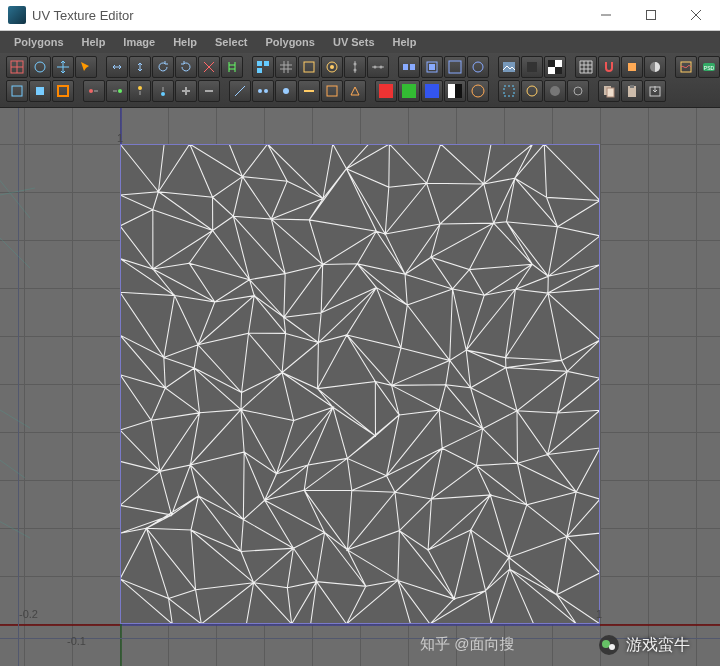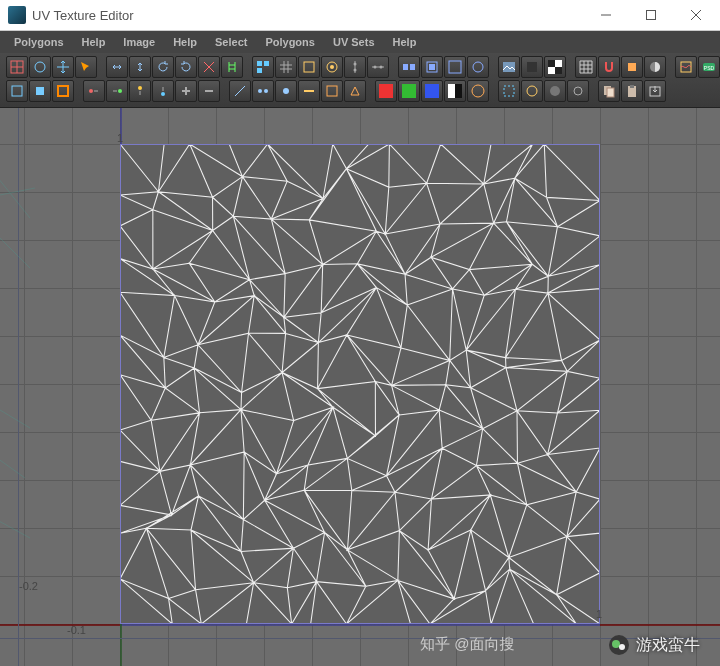--- a/index.html
+++ b/index.html
@@ -24,21 +24,21 @@
   .gline.v{width:1px;top:0;bottom:0;}
   .axis-tick{position:absolute;color:#454545;font-size:11px;}
   .uv-area{position:absolute;left:120px;top:36px;width:480px;height:480px;}
   .uv-bg{position:absolute;inset:0;background:#5f5f5f;}
   .uv-border{position:absolute;inset:0;border:1px solid #7a7ac8;}
   .mesh{position:absolute;inset:0;}
   .axis-x{position:absolute;left:0;right:0;height:2px;top:516px;background:linear-gradient(90deg,#6b0000 0,#6b0000 120px,#3a3a8c 120px,#3a3a8c 600px,#6b0000 600px);opacity:0.7;}
   .axis-y{position:absolute;top:0;bottom:0;width:2px;left:120px;background:linear-gradient(180deg,#3a3a8c 0,#3a3a8c 516px,#225522 516px);opacity:0.7;}
   .cross-h{position:absolute;left:0;right:0;height:1px;top:530px;background:#52586e;}
   .cross-v{position:absolute;top:0;bottom:0;width:1px;left:18px;background:#52586e;}
-  .watermark{position:absolute;right:20px;bottom:10px;color:#fff;font-size:16px;opacity:0.9;text-shadow:0 0 4px #000;display:flex;align-items:center;gap:6px;}
+  .watermark{position:absolute;right:30px;bottom:10px;color:#fff;font-size:16px;opacity:0.9;text-shadow:0 0 4px #000;display:flex;align-items:center;gap:6px;}
   .wm2{position:absolute;left:420px;bottom:12px;color:#ddd;font-size:15px;opacity:0.85;}
   .deco{position:absolute;pointer-events:none;opacity:0.25;}
   .deco line{stroke:#3fa89a;stroke-width:1;}
 </style>
 </head>
 <body>
 
 <div class="win">
 
   <div class="titlebar">
@@ -456,22 +456,22 @@
       <div class="uv-bg"></div>
       <svg class="mesh" viewBox="0 0 100 100" preserveAspectRatio="none">
         <g stroke="#eee" stroke-width="0.22" fill="none" id="mesh-g">
             <path d="M0,0 L9.19816071878343,0 L8.00704067665568,9.95192549901397 Z M0,0 L8.00704067665568,9.95192549901397 L0,10.621361735002512 Z M9.19816071878343,0 L14.517901221072556,0 L8.00704067665568,9.95192549901397 Z M14.517901221072556,0 L19.27985714108369,11.089856178164911 L8.00704067665568,9.95192549901397 Z M14.517901221072556,0 L22.750111103698146,0 L25.512534045032567,6.796351221799643 Z M14.517901221072556,0 L25.512534045032567,6.796351221799643 L19.27985714108369,11.089856178164911 Z M22.750111103698146,0 L30.74425109077613,0 L25.512534045032567,6.796351221799643 Z M30.74425109077613,0 L34.82890946146365,7.7420430491486805 L25.512534045032567,6.796351221799643 Z M30.74425109077613,0 L44.327872441338215,0 L42.30647942925559,11.354940288579503 Z M30.74425109077613,0 L42.30647942925559,11.354940288579503 L34.82890946146365,7.7420430491486805 Z M44.327872441338215,0 L51.82437113017022,0 L47.17901168721983,5.141027655000773 Z M44.327872441338215,0 L47.17901168721983,5.141027655000773 L42.30647942925559,11.354940288579503 Z M51.82437113017022,0 L56.120674386383904,0 L47.17901168721983,5.141027655000773 Z M56.120674386383904,0 L56.0017175299084,9.001190127378624 L47.17901168721983,5.141027655000773 Z M56.120674386383904,0 L66.81501218692657,0 L63.878572532261984,8.175168273049923 Z M56.120674386383904,0 L63.878572532261984,8.175168273049923 L56.0017175299084,9.001190127378624 Z M66.81501218692657,0 L77.29513942308768,0 L75.78753951861017,8.325032429087816 Z M66.81501218692657,0 L75.78753951861017,8.325032429087816 L63.878572532261984,8.175168273049923 Z M77.29513942308768,0 L85.97153924350036,0 L75.78753951861017,8.325032429087816 Z M85.97153924350036,0 L82.26970546491597,7.127794957931048 L75.78753951861017,8.325032429087816 Z M85.97153924350036,0 L88.39300395083106,0 L82.26970546491597,7.127794957931048 Z M88.39300395083106,0 L88.85509481897603,11.118477731427749 L82.26970546491597,7.127794957931048 Z M88.39300395083106,0 L100,0 L100,11.782840975348638 Z M88.39300395083106,0 L100,11.782840975348638 L88.85509481897603,11.118477731427749 Z M0,10.621361735002512 L8.00704067665568,9.95192549901397 L6.840897640572923,13.70124953928886 Z M0,10.621361735002512 L6.840897640572923,13.70124953928886 L0,17.06568786315089 Z M8.00704067665568,9.95192549901397 L19.27985714108369,11.089856178164911 L19.308847070805008,18.025073538394885 Z M8.00704067665568,9.95192549901397 L19.308847070805008,18.025073538394885 L6.840897640572923,13.70124953928886 Z M19.27985714108369,11.089856178164911 L25.512534045032567,6.796351221799643 L23.604706968562823,15.042061755105046 Z M19.27985714108369,11.089856178164911 L23.604706968562823,15.042061755105046 L19.308847070805008,18.025073538394885 Z M25.512534045032567,6.796351221799643 L34.82890946146365,7.7420430491486805 L31.52009025519631,15.640048400583204 Z M25.512534045032567,6.796351221799643 L31.52009025519631,15.640048400583204 L23.604706968562823,15.042061755105046 Z M34.82890946146365,7.7420430491486805 L42.30647942925559,11.354940288579503 L31.52009025519631,15.640048400583204 Z M42.30647942925559,11.354940288579503 L39.42342342405452,15.806401787881136 L31.52009025519631,15.640048400583204 Z M42.30647942925559,11.354940288579503 L47.17901168721983,5.141027655000773 L39.42342342405452,15.806401787881136 Z M47.17901168721983,5.141027655000773 L53.409874127204034,18.162242794796988 L39.42342342405452,15.806401787881136 Z M47.17901168721983,5.141027655000773 L56.0017175299084,9.001190127378624 L55.26311285806636,18.74305874265466 Z M47.17901168721983,5.141027655000773 L55.26311285806636,18.74305874265466 L53.409874127204034,18.162242794796988 Z M56.0017175299084,9.001190127378624 L63.878572532261984,8.175168273049923 L55.26311285806636,18.74305874265466 Z M63.878572532261984,8.175168273049923 L66.68314981982317,16.653585633752904 L55.26311285806636,18.74305874265466 Z M63.878572532261984,8.175168273049923 L75.78753951861017,8.325032429087816 L66.68314981982317,16.653585633752904 Z M75.78753951861017,8.325032429087816 L77.83568596171972,16.482165298535314 L66.68314981982317,16.653585633752904 Z M75.78753951861017,8.325032429087816 L82.26970546491597,7.127794957931048 L77.83568596171972,16.482165298535314 Z M82.26970546491597,7.127794957931048 L80.50956790137329,16.206443118748815 L77.83568596171972,16.482165298535314 Z M82.26970546491597,7.127794957931048 L88.85509481897603,11.118477731427749 L91.13804887694883,17.23344788796991 Z M82.26970546491597,7.127794957931048 L91.13804887694883,17.23344788796991 L80.50956790137329,16.206443118748815 Z M88.85509481897603,11.118477731427749 L100,11.782840975348638 L91.13804887694883,17.23344788796991 Z M100,11.782840975348638 L100,19.134762143964203 L91.13804887694883,17.23344788796991 Z M0,17.06568786315089 L6.840897640572923,13.70124953928886 L6.848103649293382,26.030152376064507 Z M0,17.06568786315089 L6.848103649293382,26.030152376064507 L0,23.87512689367486 Z M6.840897640572923,13.70124953928886 L19.308847070805008,18.025073538394885 L6.848103649293382,26.030152376064507 Z M19.308847070805008,18.025073538394885 L14.43325414203506,24.8481669141529 L6.848103649293382,26.030152376064507 Z M19.308847070805008,18.025073538394885 L23.604706968562823,15.042061755105046 L26.98842710714962,28.26290043096924 Z M19.308847070805008,18.025073538394885 L26.98842710714962,28.26290043096924 L14.43325414203506,24.8481669141529 Z M23.604706968562823,15.042061755105046 L31.52009025519631,15.640048400583204 L34.41167087047991,26.98842710714962 Z M23.604706968562823,15.042061755105046 L34.41167087047991,26.98842710714962 L26.98842710714962,28.26290043096924 Z M31.52009025519631,15.640048400583204 L39.42342342405452,15.806401787881136 L42.233447887969916,25.101998769452848 Z M31.52009025519631,15.640048400583204 L42.233447887969916,25.101998769452848 L34.41167087047991,26.98842710714962 Z M39.42342342405452,15.806401787881136 L53.409874127204034,18.162242794796988 L42.233447887969916,25.101998769452848 Z M53.409874127204034,18.162242794796988 L49.449115258221354,24.9618847921206 L42.233447887969916,25.101998769452848 Z M53.409874127204034,18.162242794796988 L55.26311285806636,18.74305874265466 L59.38256243454574,27.1285767445861 Z M53.409874127204034,18.162242794796988 L59.38256243454574,27.1285767445861 L49.449115258221354,24.9618847921206 Z M55.26311285806636,18.74305874265466 L66.68314981982317,16.653585633752904 L59.38256243454574,27.1285767445861 Z M66.68314981982317,16.653585633752904 L64.79615338073532,23.603889895184693 L59.38256243454574,27.1285767445861 Z M66.68314981982317,16.653585633752904 L77.83568596171972,16.482165298535314 L64.79615338073532,23.603889895184693 Z M77.83568596171972,16.482165298535314 L72.78595561836414,26.164923627555254 L64.79615338073532,23.603889895184693 Z M77.83568596171972,16.482165298535314 L80.50956790137329,16.206443118748815 L85.89213850322571,25.05867514444799 Z M77.83568596171972,16.482165298535314 L85.89213850322571,25.05867514444799 L72.78595561836414,26.164923627555254 Z M80.50956790137329,16.206443118748815 L91.13804887694883,17.23344788796991 L89.22087737425468,27.56486927513106 Z M80.50956790137329,16.206443118748815 L89.22087737425468,27.56486927513106 L85.89213850322571,25.05867514444799 Z M91.13804887694883,17.23344788796991 L100,19.134762143964203 L89.22087737425468,27.56486927513106 Z M100,19.134762143964203 L100,25.14834552025991 L89.22087737425468,27.56486927513106 Z M0,23.87512689367486 L6.848103649293382,26.030152376064507 L11.354940288579503,31.57048552971476 Z M0,23.87512689367486 L11.354940288579503,31.57048552971476 L0,30.899063983902423 Z M6.848103649293382,26.030152376064507 L14.43325414203506,24.8481669141529 L19.75015359334308,32.91486516380185 Z M6.848103649293382,26.030152376064507 L19.75015359334308,32.91486516380185 L11.354940288579503,31.57048552971476 Z M14.43325414203506,24.8481669141529 L26.98842710714962,28.26290043096924 L19.75015359334308,32.91486516380185 Z M26.98842710714962,28.26290043096924 L27.95500958402772,31.601419863662912 L19.75015359334308,32.91486516380185 Z M26.98842710714962,28.26290043096924 L34.41167087047991,26.98842710714962 L34.1482977040949,36.0960293896422 Z M26.98842710714962,28.26290043096924 L34.1482977040949,36.0960293896422 L27.95500958402772,31.601419863662912 Z M34.41167087047991,26.98842710714962 L42.233447887969916,25.101998769452848 L34.1482977040949,36.0960293896422 Z M42.233447887969916,25.101998769452848 L41.91063556213685,35.15770446350355 L34.1482977040949,36.0960293896422 Z M42.233447887969916,25.101998769452848 L49.449115258221354,24.9618847921206 L41.91063556213685,35.15770446350355 Z M49.449115258221354,24.9618847921206 L53.422864408839814,29.914808604825637 L41.91063556213685,35.15770446350355 Z M49.449115258221354,24.9618847921206 L59.38256243454574,27.1285767445861 L59.844647923548415,33.53676755931458 Z M49.449115258221354,24.9618847921206 L59.844647923548415,33.53676755931458 L53.422864408839814,29.914808604825637 Z M59.38256243454574,27.1285767445861 L64.79615338073532,23.603889895184693 L69.28103138621614,30.191873016559228 Z M59.38256243454574,27.1285767445861 L69.28103138621614,30.191873016559228 L59.844647923548415,33.53676755931458 Z M64.79615338073532,23.603889895184693 L72.78595561836414,26.164923627555254 L69.28103138621614,30.191873016559228 Z M72.78595561836414,26.164923627555254 L75.88425248161184,31.505410714635516 L69.28103138621614,30.191873016559228 Z M72.78595561836414,26.164923627555254 L85.89213850322571,25.05867514444799 L75.88425248161184,31.505410714635516 Z M85.89213850322571,25.05867514444799 L82.38593216145213,30.26311285806635 L75.88425248161184,31.505410714635516 Z M85.89213850322571,25.05867514444799 L89.22087737425468,27.56486927513106 L82.38593216145213,30.26311285806635 Z M89.22087737425468,27.56486927513106 L89.14999911339206,31.057372031296453 L82.38593216145213,30.26311285806635 Z M89.22087737425468,27.56486927513106 L100,25.14834552025991 L89.14999911339206,31.057372031296453 Z M100,25.14834552025991 L100,30.135290483185898 L89.14999911339206,31.057372031296453 Z M0,30.899063983902423 L11.354940288579503,31.57048552971476 L9.130868833356846,44.45435752119299 Z M0,30.899063983902423 L9.130868833356846,44.45435752119299 L0,39.81659262514374 Z M11.354940288579503,31.57048552971476 L19.75015359334308,32.91486516380185 L16.248198497135185,41.823192290829 Z M11.354940288579503,31.57048552971476 L16.248198497135185,41.823192290829 L9.130868833356846,44.45435752119299 Z M19.75015359334308,32.91486516380185 L27.95500958402772,31.601419863662912 L16.248198497135185,41.823192290829 Z M27.95500958402772,31.601419863662912 L26.773506298815846,39.42342342405452 L16.248198497135185,41.823192290829 Z M27.95500958402772,31.601419863662912 L34.1482977040949,36.0960293896422 L34.49825696088858,39.45514727479228 Z M27.95500958402772,31.601419863662912 L34.49825696088858,39.45514727479228 L26.773506298815846,39.42342342405452 Z M34.1482977040949,36.0960293896422 L41.91063556213685,35.15770446350355 L41.327511144840784,41.36020367223925 Z M34.1482977040949,36.0960293896422 L41.327511144840784,41.36020367223925 L34.49825696088858,39.45514727479228 Z M41.91063556213685,35.15770446350355 L53.422864408839814,29.914808604825637 L41.327511144840784,41.36020367223925 Z M53.422864408839814,29.914808604825637 L47.25730261022818,39.78104066037183 L41.327511144840784,41.36020367223925 Z M53.422864408839814,29.914808604825637 L59.844647923548415,33.53676755931458 L58.53150632517721,42.48659601489878 Z M53.422864408839814,29.914808604825637 L58.53150632517721,42.48659601489878 L47.25730261022818,39.78104066037183 Z M59.844647923548415,33.53676755931458 L69.28103138621614,30.191873016559228 L68.68503869465535,45.089531075506486 Z M59.844647923548415,33.53676755931458 L68.68503869465535,45.089531075506486 L58.53150632517721,42.48659601489878 Z M69.28103138621614,30.191873016559228 L75.88425248161184,31.505410714635516 L72.12862646395843,42.93907459898985 Z M69.28103138621614,30.191873016559228 L72.12862646395843,42.93907459898985 L68.68503869465535,45.089531075506486 Z M75.88425248161184,31.505410714635516 L82.38593216145213,30.26311285806635 L72.12862646395843,42.93907459898985 Z M82.38593216145213,30.26311285806635 L80.31943263835396,44.50720862060341 L72.12862646395843,42.93907459898985 Z M82.38593216145213,30.26311285806635 L89.14999911339206,31.057372031296453 L80.31943263835396,44.50720862060341 Z M89.14999911339206,31.057372031296453 L91.99303942963766,45.09675407748789 L80.31943263835396,44.50720862060341 Z M89.14999911339206,31.057372031296453 L100,30.135290483185898 L100,40.84672208674844 Z M89.14999911339206,31.057372031296453 L100,40.84672208674844 L91.99303942963766,45.09675407748789 Z M0,39.81659262514374 L9.130868833356846,44.45435752119299 L9.436268329827119,50.81496437076157 Z M0,39.81659262514374 L9.436268329827119,50.81496437076157 L0,48.05170672938709 Z M9.130868833356846,44.45435752119299 L16.248198497135185,41.823192290829 L15.46112829126438,46.67445625650089 Z M9.130868833356846,44.45435752119299 L15.46112829126438,46.67445625650089 L9.436268329827119,50.81496437076157 Z M16.248198497135185,41.823192290829 L26.773506298815846,39.42342342405452 L25.326759584454066,51.78308694182124 Z M16.248198497135185,41.823192290829 L25.326759584454066,51.78308694182124 L15.46112829126438,46.67445625650089 Z M26.773506298815846,39.42342342405452 L34.49825696088858,39.45514727479228 L33.76613220278166,47.60671693277072 Z M26.773506298815846,39.42342342405452 L33.76613220278166,47.60671693277072 L25.326759584454066,51.78308694182124 Z M34.49825696088858,39.45514727479228 L41.327511144840784,41.36020367223925 L33.76613220278166,47.60671693277072 Z M41.327511144840784,41.36020367223925 L41.164429578687006,50.959045900966885 L33.76613220278166,47.60671693277072 Z M41.327511144840784,41.36020367223925 L47.25730261022818,39.78104066037183 L41.164429578687006,50.959045900966885 Z M47.25730261022818,39.78104066037183 L53.1940474425428,49.497762912020335 L41.164429578687006,50.959045900966885 Z M47.25730261022818,39.78104066037183 L58.53150632517721,42.48659601489878 L56.5836406450447,50.283747015201016 Z M47.25730261022818,39.78104066037183 L56.5836406450447,50.283747015201016 L53.1940474425428,49.497762912020335 Z M58.53150632517721,42.48659601489878 L68.68503869465535,45.089531075506486 L56.5836406450447,50.283747015201016 Z M68.68503869465535,45.089531075506486 L67.86891382374475,50.176385316380674 L56.5836406450447,50.283747015201016 Z M68.68503869465535,45.089531075506486 L72.12862646395843,42.93907459898985 L73.0434231548088,50.787539518610174 Z M68.68503869465535,45.089531075506486 L73.0434231548088,50.787539518610174 L67.86891382374475,50.176385316380674 Z M72.12862646395843,42.93907459898985 L80.31943263835396,44.50720862060341 L80.40166660470763,46.596247464212865 Z M72.12862646395843,42.93907459898985 L80.40166660470763,46.596247464212865 L73.0434231548088,50.787539518610174 Z M80.31943263835396,44.50720862060341 L91.99303942963766,45.09675407748789 L80.40166660470763,46.596247464212865 Z M91.99303942963766,45.09675407748789 L93.17669413810015,47.35819103481481 L80.40166660470763,46.596247464212865 Z M91.99303942963766,45.09675407748789 L100,40.84672208674844 L93.17669413810015,47.35819103481481 Z M100,40.84672208674844 L100,48.806426007769915 L93.17669413810015,47.35819103481481 Z M0,48.05170672938709 L9.436268329827119,50.81496437076157 L6.483259291810402,57.54918484635103 Z M0,48.05170672938709 L6.483259291810402,57.54918484635103 L0,59.58844670755783 Z M9.436268329827119,50.81496437076157 L15.46112829126438,46.67445625650089 L16.568658431588723,56.0017175299084 Z M9.436268329827119,50.81496437076157 L16.568658431588723,56.0017175299084 L6.483259291810402,57.54918484635103 Z M15.46112829126438,46.67445625650089 L25.326759584454066,51.78308694182124 L25.203434225981255,55.33631852151424 Z M15.46112829126438,46.67445625650089 L25.203434225981255,55.33631852151424 L16.568658431588723,56.0017175299084 Z M25.326759584454066,51.78308694182124 L33.76613220278166,47.60671693277072 L25.203434225981255,55.33631852151424 Z M33.76613220278166,47.60671693277072 L36.17891339392857,57.61260044288732 L25.203434225981255,55.33631852151424 Z M33.76613220278166,47.60671693277072 L41.164429578687006,50.959045900966885 L44.36819871937102,54.84417428022592 Z M33.76613220278166,47.60671693277072 L44.36819871937102,54.84417428022592 L36.17891339392857,57.61260044288732 Z M41.164429578687006,50.959045900966885 L53.1940474425428,49.497762912020335 L53.224069683529706,60.80021441671155 Z M41.164429578687006,50.959045900966885 L53.224069683529706,60.80021441671155 L44.36819871937102,54.84417428022592 Z M53.1940474425428,49.497762912020335 L56.5836406450447,50.283747015201016 L58.15173467680696,56.462820047402 Z M53.1940474425428,49.497762912020335 L58.15173467680696,56.462820047402 L53.224069683529706,60.80021441671155 Z M56.5836406450447,50.283747015201016 L67.86891382374475,50.176385316380674 L66.49028939791211,55.43002857901532 Z M56.5836406450447,50.283747015201016 L66.49028939791211,55.43002857901532 L58.15173467680696,56.462820047402 Z M67.86891382374475,50.176385316380674 L73.0434231548088,50.787539518610174 L75.56061034212871,59.294191541427914 Z M67.86891382374475,50.176385316380674 L75.56061034212871,59.294191541427914 L66.49028939791211,55.43002857901532 Z M73.0434231548088,50.787539518610174 L80.40166660470763,46.596247464212865 L82.70919320307743,55.589555803078234 Z M73.0434231548088,50.787539518610174 L82.70919320307743,55.589555803078234 L75.56061034212871,59.294191541427914 Z M80.40166660470763,46.596247464212865 L93.17669413810015,47.35819103481481 L82.70919320307743,55.589555803078234 Z M93.17669413810015,47.35819103481481 L91.14493225459287,56.03794234710343 L82.70919320307743,55.589555803078234 Z M93.17669413810015,47.35819103481481 L100,48.806426007769915 L91.14493225459287,56.03794234710343 Z M100,48.806426007769915 L100,55.46195979729176 L91.14493225459287,56.03794234710343 Z M0,59.58844670755783 L6.483259291810402,57.54918484635103 L8.320252300419572,68.20529874028821 Z M0,59.58844670755783 L8.320252300419572,68.20529874028821 L0,66.11578192488801 Z M6.483259291810402,57.54918484635103 L16.568658431588723,56.0017175299084 L8.320252300419572,68.20529874028821 Z M16.568658431588723,56.0017175299084 L14.665250166820137,66.8636817462299 L8.320252300419572,68.20529874028821 Z M16.568658431588723,56.0017175299084 L25.203434225981255,55.33631852151424 L14.665250166820137,66.8636817462299 Z M25.203434225981255,55.33631852151424 L25.865881267810437,64.17046380297384 L14.665250166820137,66.8636817462299 Z M25.203434225981255,55.33631852151424 L36.17891339392857,57.61260044288732 L32.61260044288731,68.69524666375 Z M25.203434225981255,55.33631852151424 L32.61260044288731,68.69524666375 L25.865881267810437,64.17046380297384 Z M36.17891339392857,57.61260044288732 L44.36819871937102,54.84417428022592 L32.61260044288731,68.69524666375 Z M44.36819871937102,54.84417428022592 L39.16245138419133,66.86483965851053 L32.61260044288731,68.69524666375 Z M44.36819871937102,54.84417428022592 L53.224069683529706,60.80021441671155 L47.35819103481481,65.49518568555655 Z M44.36819871937102,54.84417428022592 L47.35819103481481,65.49518568555655 L39.16245138419133,66.86483965851053 Z M53.224069683529706,60.80021441671155 L58.15173467680696,56.462820047402 L47.35819103481481,65.49518568555655 Z M58.15173467680696,56.462820047402 L55.531295622199956,69.09806804905807 L47.35819103481481,65.49518568555655 Z M58.15173467680696,56.462820047402 L66.49028939791211,55.43002857901532 L55.531295622199956,69.09806804905807 Z M66.49028939791211,55.43002857901532 L67.11702020383896,63.39300395083106 L55.531295622199956,69.09806804905807 Z M66.49028939791211,55.43002857901532 L75.56061034212871,59.294191541427914 L67.11702020383896,63.39300395083106 Z M75.56061034212871,59.294191541427914 L74.25315860081582,66.99548200335144 L67.11702020383896,63.39300395083106 Z M75.56061034212871,59.294191541427914 L82.70919320307743,55.589555803078234 L82.80573361096603,66.49028939791211 Z M75.56061034212871,59.294191541427914 L82.80573361096603,66.49028939791211 L74.25315860081582,66.99548200335144 Z M82.70919320307743,55.589555803078234 L91.14493225459287,56.03794234710343 L89.07487912320235,64.69762755465936 Z M82.70919320307743,55.589555803078234 L89.07487912320235,64.69762755465936 L82.80573361096603,66.49028939791211 Z M91.14493225459287,56.03794234710343 L100,55.46195979729176 L89.07487912320235,64.69762755465936 Z M100,55.46195979729176 L100,63.35086101662833 L89.07487912320235,64.69762755465936 Z M0,66.11578192488801 L8.320252300419572,68.20529874028821 L0,75.28185251987816 Z M8.320252300419572,68.20529874028821 L10.74016367738962,77.29513942308768 L0,75.28185251987816 Z M8.320252300419572,68.20529874028821 L14.665250166820137,66.8636817462299 L10.74016367738962,77.29513942308768 Z M14.665250166820137,66.8636817462299 L16.360203672239244,73.31867082874646 L10.74016367738962,77.29513942308768 Z M14.665250166820137,66.8636817462299 L25.865881267810437,64.17046380297384 L25.699973596600103,78.2240696835297 Z M14.665250166820137,66.8636817462299 L25.699973596600103,78.2240696835297 L16.360203672239244,73.31867082874646 Z M25.865881267810437,64.17046380297384 L32.61260044288731,68.69524666375 L30.135290483185898,74.2155816616696 Z M25.865881267810437,64.17046380297384 L30.135290483185898,74.2155816616696 L25.699973596600103,78.2240696835297 Z M32.61260044288731,68.69524666375 L39.16245138419133,66.86483965851053 L30.135290483185898,74.2155816616696 Z M39.16245138419133,66.86483965851053 L38.37918667457045,72.11962620528357 L30.135290483185898,74.2155816616696 Z M39.16245138419133,66.86483965851053 L47.35819103481481,65.49518568555655 L38.37918667457045,72.11962620528357 Z M47.35819103481481,65.49518568555655 L48.28860440597282,72.17623456803994 L38.37918667457045,72.11962620528357 Z M47.35819103481481,65.49518568555655 L55.531295622199956,69.09806804905807 L48.28860440597282,72.17623456803994 Z M55.531295622199956,69.09806804905807 L57.28756407899922,72.55826453178088 L48.28860440597282,72.17623456803994 Z M55.531295622199956,69.09806804905807 L67.11702020383896,63.39300395083106 L57.28756407899922,72.55826453178088 Z M67.11702020383896,63.39300395083106 L64.89430065832553,73.95423074566588 L57.28756407899922,72.55826453178088 Z M67.11702020383896,63.39300395083106 L74.25315860081582,66.99548200335144 L64.89430065832553,73.95423074566588 Z M74.25315860081582,66.99548200335144 L77.15429169854906,73.12602626162516 L64.89430065832553,73.95423074566588 Z M74.25315860081582,66.99548200335144 L82.80573361096603,66.49028939791211 L84.74561898445731,75.17020056952992 Z M74.25315860081582,66.99548200335144 L84.74561898445731,75.17020056952992 L77.15429169854906,73.12602626162516 Z M82.80573361096603,66.49028939791211 L89.07487912320235,64.69762755465936 L95.04252362273442,72.4833324467254 Z M82.80573361096603,66.49028939791211 L95.04252362273442,72.4833324467254 L84.74561898445731,75.17020056952992 Z M89.07487912320235,64.69762755465936 L100,63.35086101662833 L95.04252362273442,72.4833324467254 Z M100,63.35086101662833 L100,73.9910495699769 L95.04252362273442,72.4833324467254 Z M0,75.28185251987816 L10.74016367738962,77.29513942308768 L0,81.09955701212706 Z M10.74016367738962,77.29513942308768 L5.515783022881994,80.04585334123712 L0,81.09955701212706 Z M10.74016367738962,77.29513942308768 L16.360203672239244,73.31867082874646 L5.515783022881994,80.04585334123712 Z M16.360203672239244,73.31867082874646 L14.79604041668123,80.41191706306594 L5.515783022881994,80.04585334123712 Z M16.360203672239244,73.31867082874646 L25.699973596600103,78.2240696835297 L25.197015079563243,84.88377035396238 Z M16.360203672239244,73.31867082874646 L25.197015079563243,84.88377035396238 L14.79604041668123,80.41191706306594 Z M25.699973596600103,78.2240696835297 L30.135290483185898,74.2155816616696 L36.134084956261475,84.21758581494518 Z M25.699973596600103,78.2240696835297 L36.134084956261475,84.21758581494518 L25.197015079563243,84.88377035396238 Z M30.135290483185898,74.2155816616696 L38.37918667457045,72.11962620528357 L42.62752487476125,80.9339723347924 Z M30.135290483185898,74.2155816616696 L42.62752487476125,80.9339723347924 L36.134084956261475,84.21758581494518 Z M38.37918667457045,72.11962620528357 L48.28860440597282,72.17623456803994 L47.39099575524415,84.54724605358783 Z M38.37918667457045,72.11962620528357 L47.39099575524415,84.54724605358783 L42.62752487476125,80.9339723347924 Z M48.28860440597282,72.17623456803994 L57.28756407899922,72.55826453178088 L47.39099575524415,84.54724605358783 Z M57.28756407899922,72.55826453178088 L58.205365289305824,80.53829091726433 L47.39099575524415,84.54724605358783 Z M57.28756407899922,72.55826453178088 L64.89430065832553,73.95423074566588 L58.205365289305824,80.53829091726433 Z M64.89430065832553,73.95423074566588 L64.18730574756219,84.58880241737293 L58.205365289305824,80.53829091726433 Z M64.89430065832553,73.95423074566588 L77.15429169854906,73.12602626162516 L64.18730574756219,84.58880241737293 Z M77.15429169854906,73.12602626162516 L73.09331413567861,80.40166660470763 L64.18730574756219,84.58880241737293 Z M77.15429169854906,73.12602626162516 L84.74561898445731,75.17020056952992 L81.00329682478,86.14927904450937 Z M77.15429169854906,73.12602626162516 L81.00329682478,86.14927904450937 L73.09331413567861,80.40166660470763 Z M84.74561898445731,75.17020056952992 L95.04252362273442,72.4833324467254 L93.09471991918568,81.79453133354522 Z M84.74561898445731,75.17020056952992 L93.09471991918568,81.79453133354522 L81.00329682478,86.14927904450937 Z M95.04252362273442,72.4833324467254 L100,73.9910495699769 L93.09471991918568,81.79453133354522 Z M100,73.9910495699769 L100,81.07191135650405 L93.09471991918568,81.79453133354522 Z M0,81.09955701212706 L5.515783022881994,80.04585334123712 L0,90.60130472141887 Z M5.515783022881994,80.04585334123712 L10.11642027515457,94.66607912086207 L0,90.60130472141887 Z M5.515783022881994,80.04585334123712 L14.79604041668123,80.41191706306594 L15.743125611235577,92.86891382374475 Z M5.515783022881994,80.04585334123712 L15.743125611235577,92.86891382374475 L10.11642027515457,94.66607912086207 Z M14.79604041668123,80.41191706306594 L25.197015079563243,84.88377035396238 L27.840541953936736,91.3964548056671 Z M14.79604041668123,80.41191706306594 L27.840541953936736,91.3964548056671 L15.743125611235577,92.86891382374475 Z M25.197015079563243,84.88377035396238 L36.134084956261475,84.21758581494518 L27.840541953936736,91.3964548056671 Z M36.134084956261475,84.21758581494518 L34.85831604929423,92.42776185721655 L27.840541953936736,91.3964548056671 Z M36.134084956261475,84.21758581494518 L42.62752487476125,80.9339723347924 L40.944423418141625,91.1692272468205 Z M36.134084956261475,84.21758581494518 L40.944423418141625,91.1692272468205 L34.85831604929423,92.42776185721655 Z M42.62752487476125,80.9339723347924 L47.39099575524415,84.54724605358783 L51.213912720254484,92.14201020341616 Z M42.62752487476125,80.9339723347924 L51.213912720254484,92.14201020341616 L40.944423418141625,91.1692272468205 Z M47.39099575524415,84.54724605358783 L58.205365289305824,80.53829091726433 L57.88471441342457,90.91982526748248 Z M47.39099575524415,84.54724605358783 L57.88471441342457,90.91982526748248 L51.213912720254484,92.14201020341616 Z M58.205365289305824,80.53829091726433 L64.18730574756219,84.58880241737293 L69.60533833934883,94.75707099495654 Z M58.205365289305824,80.53829091726433 L69.60533833934883,94.75707099495654 L57.88471441342457,90.91982526748248 Z M64.18730574756219,84.58880241737293 L73.09331413567861,80.40166660470763 L69.60533833934883,94.75707099495654 Z M73.09331413567861,80.40166660470763 L76.16179639395341,93.06757148686907 L69.60533833934883,94.75707099495654 Z M73.09331413567861,80.40166660470763 L81.00329682478,86.14927904450937 L76.16179639395341,93.06757148686907 Z M81.00329682478,86.14927904450937 L81.19091199308545,88.56100170450978 L76.16179639395341,93.06757148686907 Z M81.00329682478,86.14927904450937 L93.09471991918568,81.79453133354522 L90.96664813146177,93.89680147331333 Z M81.00329682478,86.14927904450937 L90.96664813146177,93.89680147331333 L81.19091199308545,88.56100170450978 Z M93.09471991918568,81.79453133354522 L100,81.07191135650405 L100,89.33663015811331 Z M93.09471991918568,81.79453133354522 L100,89.33663015811331 L90.96664813146177,93.89680147331333 Z M0,90.60130472141887 L10.11642027515457,94.66607912086207 L10.898202608464391,100 Z M0,90.60130472141887 L10.898202608464391,100 L0,100 Z M10.11642027515457,94.66607912086207 L15.743125611235577,92.86891382374475 L16.94851918654482,100 Z M10.11642027515457,94.66607912086207 L16.94851918654482,100 L10.898202608464391,100 Z M15.743125611235577,92.86891382374475 L27.840541953936736,91.3964548056671 L16.94851918654482,100 Z M27.840541953936736,91.3964548056671 L26.333851772253183,100 L16.94851918654482,100 Z M27.840541953936736,91.3964548056671 L34.85831604929423,92.42776185721655 L35.76473471572474,100 Z M27.840541953936736,91.3964548056671 L35.76473471572474,100 L26.333851772253183,100 Z M34.85831604929423,92.42776185721655 L40.944423418141625,91.1692272468205 L35.76473471572474,100 Z M40.944423418141625,91.1692272468205 L39.72057065188589,100 L35.76473471572474,100 Z M40.944423418141625,91.1692272468205 L51.213912720254484,92.14201020341616 L47.19373631379767,100 Z M40.944423418141625,91.1692272468205 L47.19373631379767,100 L39.72057065188589,100 Z M51.213912720254484,92.14201020341616 L57.88471441342457,90.91982526748248 L47.19373631379767,100 Z M57.88471441342457,90.91982526748248 L60.52347499690912,100 L47.19373631379767,100 Z M57.88471441342457,90.91982526748248 L69.60533833934883,94.75707099495654 L64.57710501084208,100 Z M57.88471441342457,90.91982526748248 L64.57710501084208,100 L60.52347499690912,100 Z M69.60533833934883,94.75707099495654 L76.16179639395341,93.06757148686907 L64.57710501084208,100 Z M76.16179639395341,93.06757148686907 L77.32237056538997,100 L64.57710501084208,100 Z M76.16179639395341,93.06757148686907 L81.19091199308545,88.56100170450978 L77.32237056538997,100 Z M81.19091199308545,88.56100170450978 L86.17484314850785,100 L77.32237056538997,100 Z M81.19091199308545,88.56100170450978 L90.96664813146177,93.89680147331333 L95.07727634274548,100 Z M81.19091199308545,88.56100170450978 L95.07727634274548,100 L86.17484314850785,100 Z M90.96664813146177,93.89680147331333 L100,89.33663015811331 L100,100 Z M90.96664813146177,93.89680147331333 L100,100 L95.07727634274548,100 Z "></path>
           </g>
       </svg>
       <div class="uv-border"></div>
     </div>
 
     <div class="axis-tick" style="left:117px;top:24px">1</div>
-    <div class="axis-tick" style="left:19px;top:472px">-0.2</div>
-    <div class="axis-tick" style="left:67px;top:516px">-0.1</div>
+    <div class="axis-tick" style="left:19px;top:500px">-0.2</div>
+    <div class="axis-tick" style="left:67px;top:527px">-0.1</div>
     <div class="axis-tick" style="left:596px;top:500px">1</div>
 
     <svg class="deco" style="left:-20px;top:50px" width="60" height="120">
         <line x1="10" y1="10" x2="50" y2="60"></line>
         <line x1="5" y1="40" x2="55" y2="30"></line>
         <line x1="20" y1="80" x2="50" y2="110"></line>
       </svg>
     <svg class="deco" style="left:-25px;top:280px" width="60" height="160">
         <line x1="5" y1="10" x2="55" y2="40"></line>
         <line x1="8" y1="60" x2="50" y2="90"></line>

